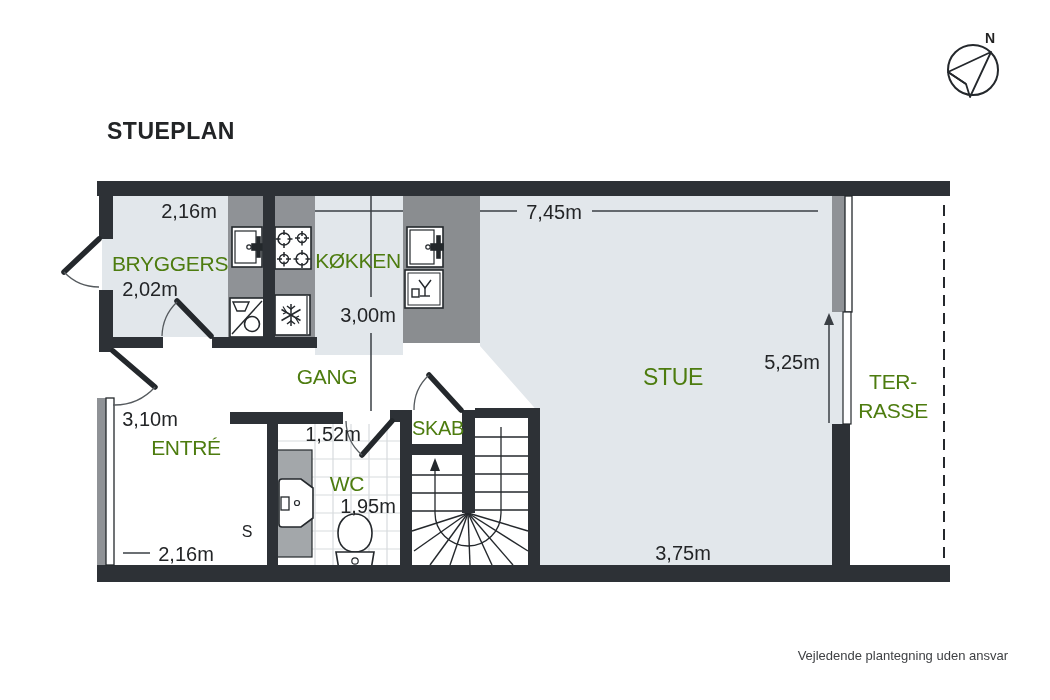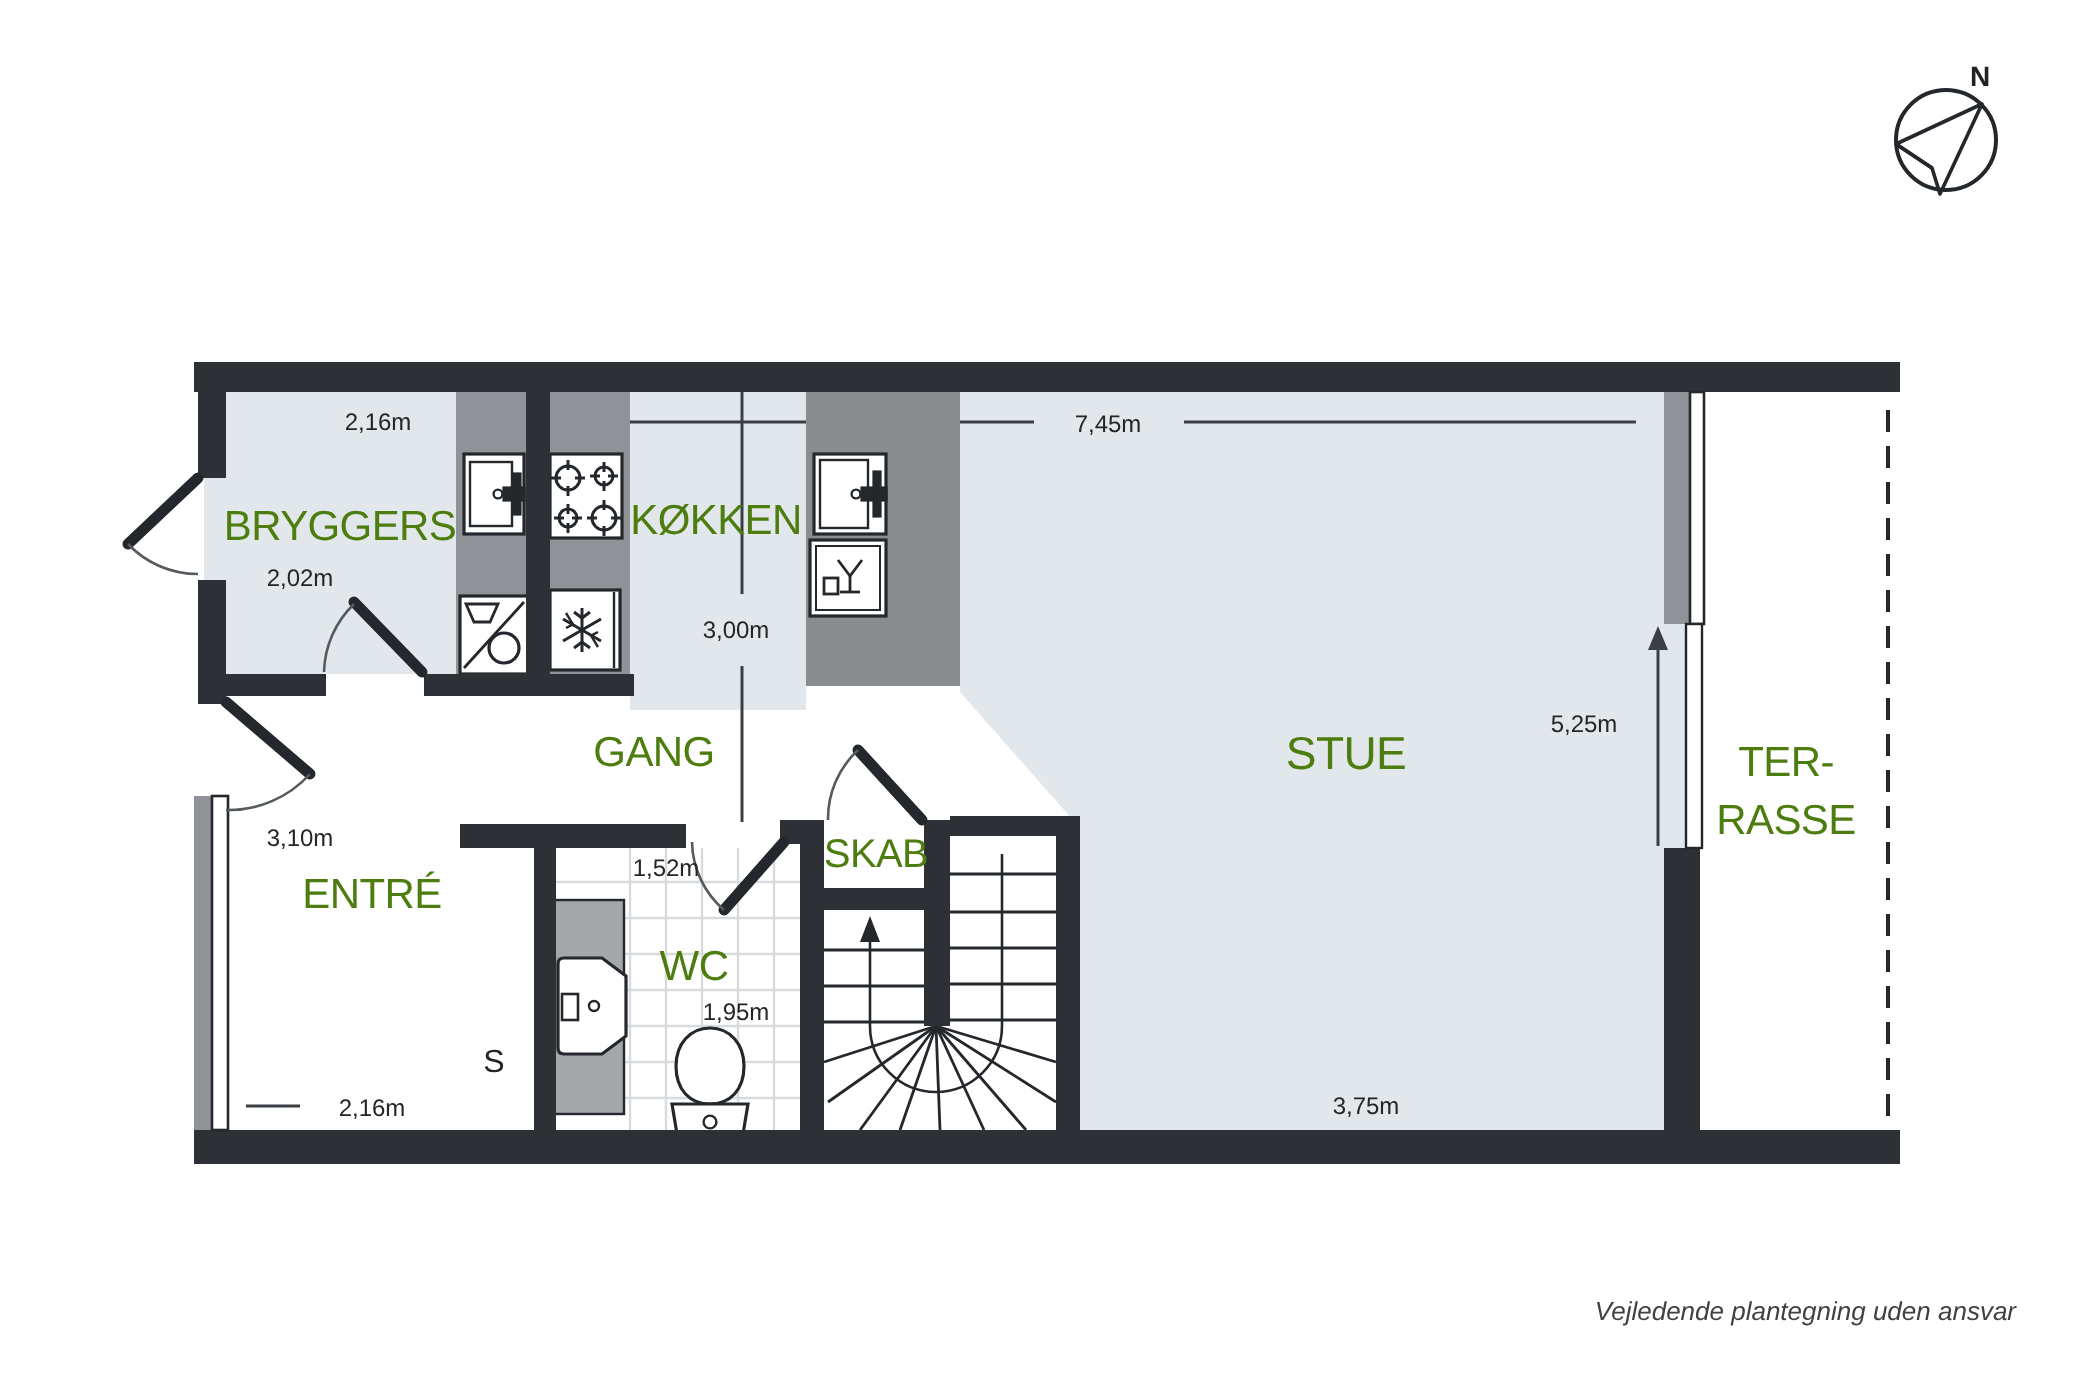--- a/index.html
+++ b/index.html
@@ -1,26 +1,26 @@
 <!DOCTYPE html>
 <html><head>
 <meta charset="utf-8">
 <style>
   html,body{margin:0;padding:0;background:#ffffff;}
   .plan{position:relative;width:1050px;height:700px;background:#fff;overflow:hidden;
         font-family:"Liberation Sans","DejaVu Sans",sans-serif;color:#1d1f21;}
   .plan svg{position:absolute;left:0;top:0;}
   .lbl{position:absolute;transform:translate(-50%,-50%);white-space:nowrap;}
   .room{font-weight:normal;font-size:21px;letter-spacing:-0.3px;color:#4d7c0f;}
-  .meas{font-size:12px;color:#232527;}
+  .meas{font-size:20px;color:#232527;}
   .title{position:absolute;left:107px;top:118px;font-size:23px;font-weight:bold;
          letter-spacing:0.5px;color:#222426;}
   .small{font-size:16px;color:#232527;}
   .north{position:absolute;left:985px;top:30px;font-size:14px;font-weight:bold;color:#222;}
-  .footer{position:absolute;right:42px;top:648px;font-size:13px;color:#3f4144;font-style:italic;}
+  .footer{position:absolute;right:42px;top:648px;font-size:13px;color:#3f4144;}
   .skablbl{font-size:20px;text-align:right;}
   .stuelbl{font-size:23px;}
 </style>
 </head>
 <body>
 
 <div class="plan">
 
   <svg width="1050" height="700" viewBox="0 0 1050 700">
 
@@ -228,20 +228,21 @@
 
     <g stroke="#24282c" fill="none">
       <circle cx="973" cy="70" r="25" stroke-width="2"></circle>
       <g stroke-width="1.8" stroke-linejoin="round">
         <path d="M948,72 L991,52 L970,97 L966,84 Z"></path>
         <line x1="948" y1="72" x2="966" y2="84"></line>
       </g>
     </g>
   </svg>
 
+  <div class="title">STUEPLAN</div>
   <div class="north">N</div>
 
   <div class="lbl meas" style="left:189px;top:211px">2,16m</div>
   <div class="lbl room" style="left:170px;top:264px">BRYGGERS</div>
   <div class="lbl meas" style="left:150px;top:289px">2,02m</div>
 
   <div class="lbl room" style="left:358px;top:261px">KØKKEN</div>
   <div class="lbl meas" style="left:368px;top:315px">3,00m</div>
 
   <div class="lbl meas" style="left:554px;top:212px">7,45m</div>

